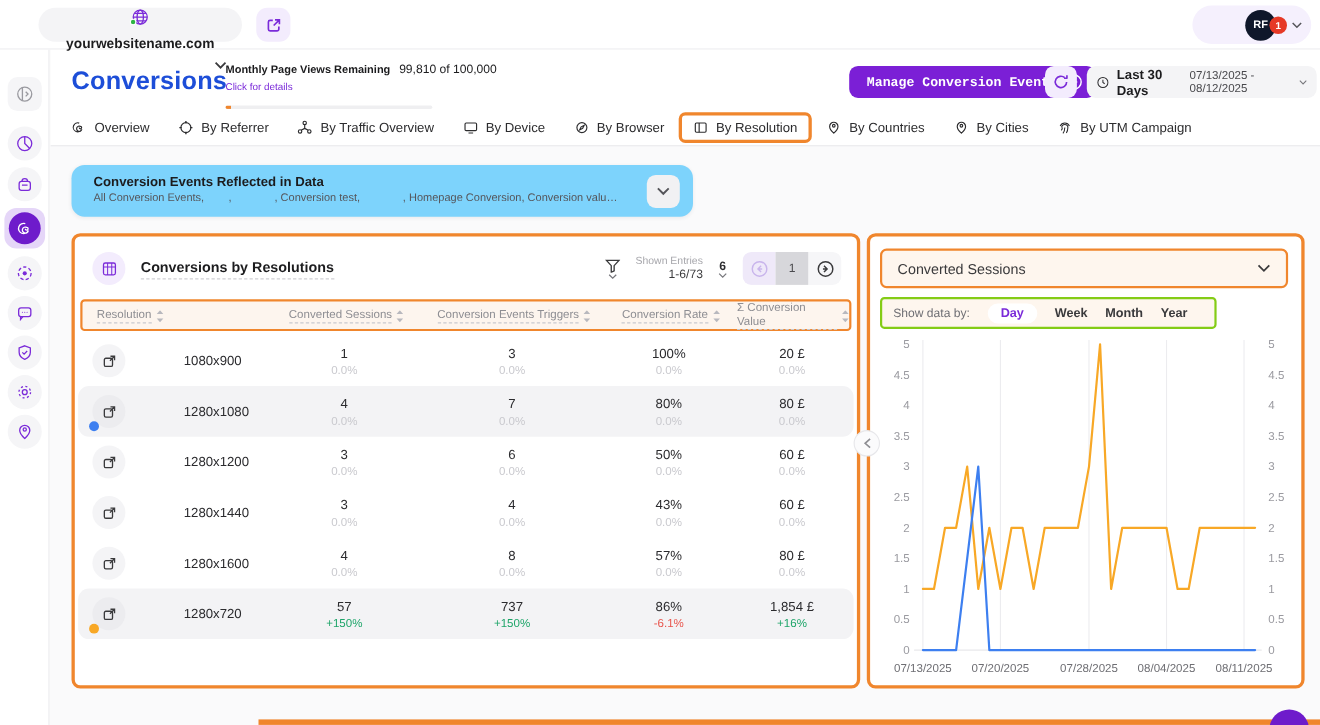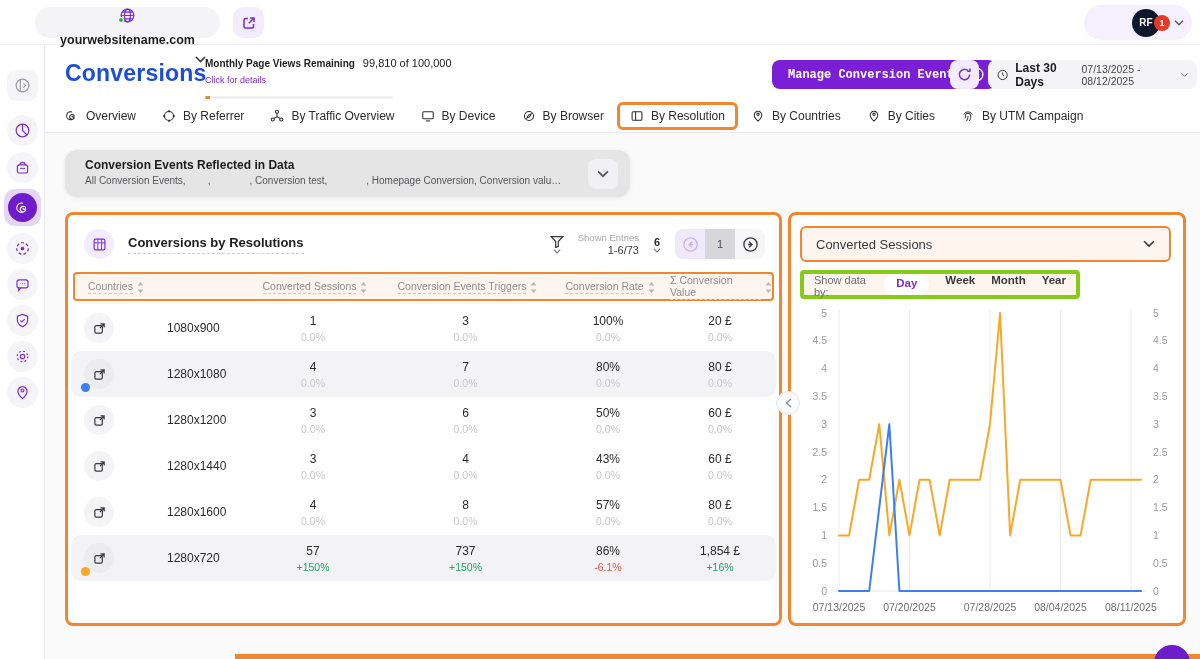--- a/index.html
+++ b/index.html
@@ -37,21 +37,21 @@
   .date-pill { position:absolute; left:988px; top:60px; height:29px; width:209px; background:#F4F4F6; border-radius:8px; display:flex; align-items:center; gap:7px; padding:0 9px; cursor:pointer; }
   .date-pill .dlabel { font-size:12px; font-weight:700; color:#1C1C1E; }
   .date-pill .drange { font-size:10.5px; color:#48484C; }
 
   
   .tabs { position:absolute; left:65px; top:100px; height:32px; display:flex; align-items:center; gap:26px; z-index:2;}
   .tab { display:flex; align-items:center; gap:7px; font-size:12px; color:#2C2C2E; cursor:pointer; white-space:nowrap; }
   .tab-hl { border:3px solid #F0862D; border-radius:6px; padding:4px 10px; margin:-7px -13px; }
 
   
-  .events-card { position:absolute; left:65px; top:150px; width:565px; height:47px; background:#e5e5e5; border-radius:12px; box-shadow:0 1px 4px rgba(20,20,40,.07); padding:8px 14px 0 20px; }
+  .events-card { position:absolute; left:65px; top:150px; width:565px; height:47px; background:#7dd3fc; border-radius:12px; box-shadow:0 1px 4px rgba(20,20,40,.07); padding:8px 14px 0 20px; }
   .events-card .etitle { font-size:12px; font-weight:600; color:#1C1C1E; }
   .events-card .esub { font-size:10px; color:#55555A; margin-top:3px; white-space:pre; overflow:hidden; text-overflow:ellipsis; width:480px; }
   .events-card .ebtn { position:absolute; right:12px; top:9px; width:30px; height:30px; background:#F1F1F3; border:none; border-radius:8px; cursor:pointer; color:#55555A; display:flex;align-items:center;justify-content:center; }
 
   
   .table-card { position:absolute; left:65px; top:212px; width:717px; height:414px; background:#fff; border:3px solid #F0862D; border-radius:8px; }
   .tc-head { position:absolute; left:0; top:8px; width:100%; height:42px; display:flex; align-items:center; padding:0 14px 0 16px; }
   .tc-icon { width:30px; height:30px; border-radius:50%; background:#F3ECFD; display:flex; align-items:center; justify-content:center; }
   .tc-title { margin-left:14px; font-size:13px; font-weight:600; color:#1C1C1E; border-bottom:1px dashed #CFCFD4; padding-bottom:3px; }
   .tc-controls { margin-left:auto; display:flex; align-items:center; gap:14px; }
@@ -84,21 +84,21 @@
   .cell-num { text-align:center; }
   .cell-num .v { display:block; font-size:12px; color:#2B2B2E; }
   .cell-num .d { display:block; font-size:10.5px; margin-top:3px; color:#C9C9CE; }
   .cell-num .d[data-trend="pos"] { color:#1FA56A; }
   .cell-num .d[data-trend="neg"] { color:#E8554D; }
 
   
   .chart-card { position:absolute; left:788px; top:212px; width:398px; height:414px; background:#fff; border:3px solid #F0862D; border-radius:8px; }
   .metric-select { position:absolute; left:9px; top:11px; width:371px; height:36px; border:2px solid #F0862D; border-radius:6px; background:#FEF6EE; display:flex; align-items:center; padding:0 14px; font-size:13px; color:#3A3A3C; cursor:pointer; }
   .metric-select .chev { margin-left:auto; color:#3A3A3C; }
-  .showby { position:absolute; left:9px; top:55px; width:280px; height:29px; border:4px solid #84cc16; border-radius:4px; background:#FEF6EE; display:flex; padding:0 10px; gap:16px; }
+  .showby { position:absolute; left:9px; top:55px; width:306px; height:29px; border:2px solid #84cc16; border-radius:4px; background:#FEF6EE; display:flex; align-items:center; padding:0 10px; gap:16px; }
   .showby .sblabel { font-size:11px; color:#6E6E73; }
   .pbtn { font-size:11.5px; color:#3A3A3C; font-weight:600; cursor:pointer; }
   .pbtn.active { color:#7B2BD9; background:#fff; border-radius:12px; padding:3px 12px; }
   #chart { position:absolute; left:2px; top:88px; }
   .handle { position:absolute; left:776px; top:391px; width:24px; height:24px; border-radius:50%; background:#FBFBFC; border:1px solid #E7E7EA; display:flex; align-items:center; justify-content:center; color:#8E8E93; z-index:6; cursor:pointer; font-size:10px; }
 
   .bottom-strip { position:absolute; left:235px; top:654px; width:965px; height:5px; background:#F0862D; }
   .chat-fab { position:absolute; left:1154px; top:645px; width:36px; height:36px; border-radius:50%; background:#6E1BCB; z-index:11; cursor:pointer; }
 
   svg { display:block; }
@@ -364,21 +364,21 @@
               <circle cx="9" cy="9" r="7"></circle>
               <path d="M7.5 6l3 3-3 3M6.5 9h4"></path>
             </svg>
         </span>
       </div>
     </div>
   </div>
 
   <div class="cols-row">
     <span class="colh">
-        <span class="lbl">Countries</span>
+        <span class="lbl">Resolution</span>
         <svg width="7" height="11" viewBox="0 0 7 11">
           <path d="M3.5 0 6.5 3.5H.5z" fill="#B8B8BE"></path>
           <path d="M3.5 11 .5 7.5H6.5z" fill="#B8B8BE"></path>
         </svg>
       </span>
     <span class="colh">
         <span class="lbl">Converted Sessions</span>
         <svg width="7" height="11" viewBox="0 0 7 11">
           <path d="M3.5 0 6.5 3.5H.5z" fill="#B8B8BE"></path>
           <path d="M3.5 11 .5 7.5H6.5z" fill="#B8B8BE"></path>

